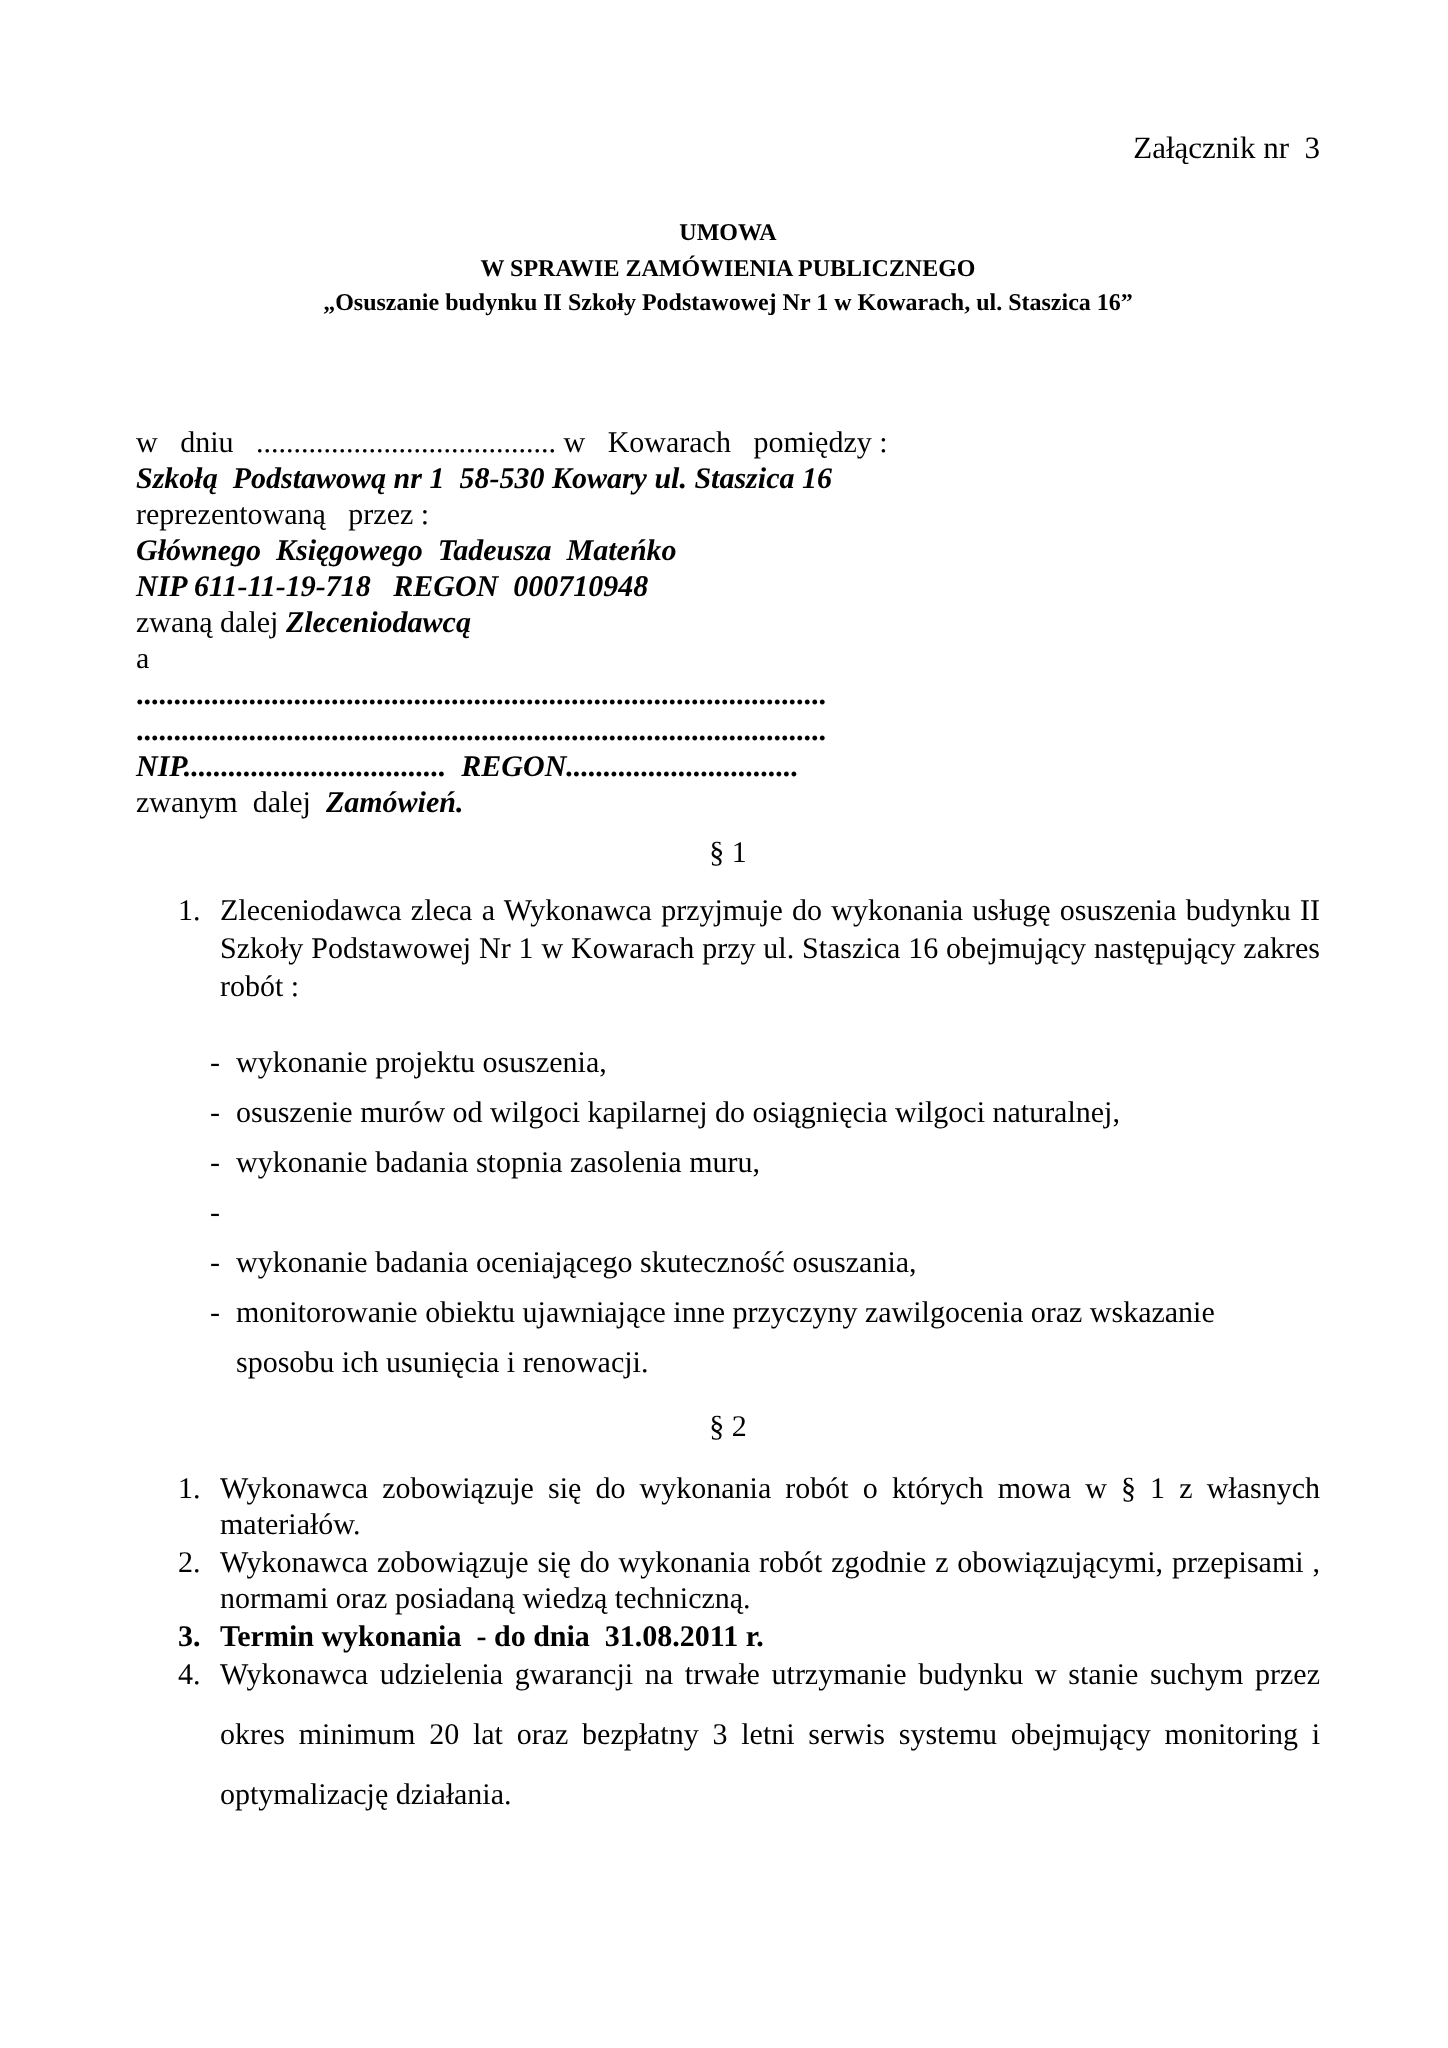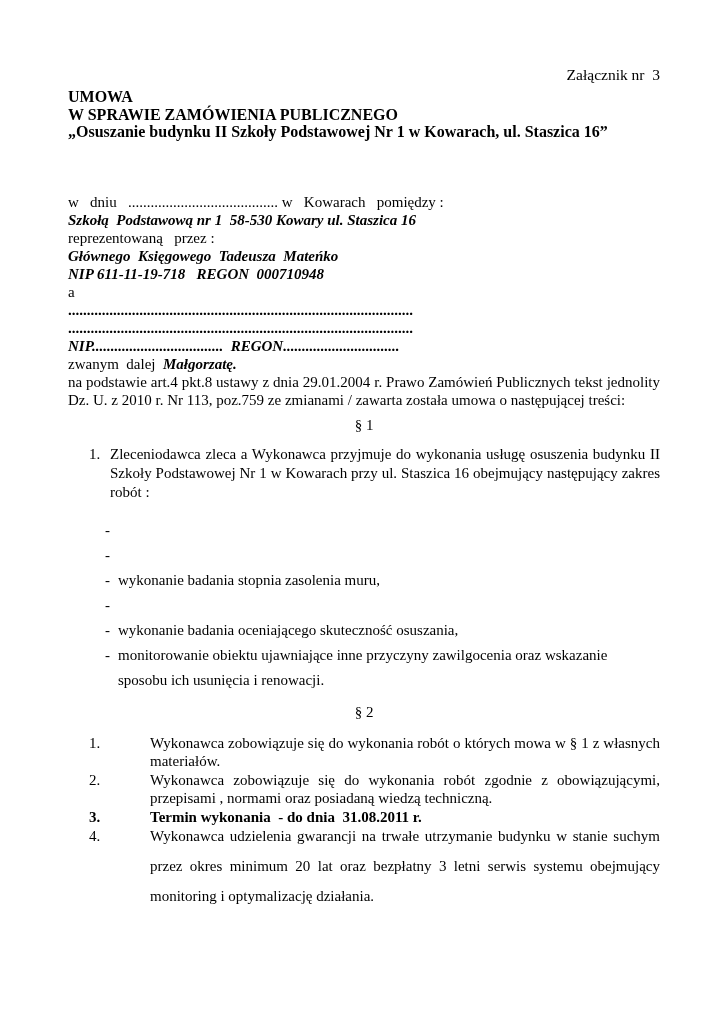--- a/index.html
+++ b/index.html
@@ -16,24 +16,24 @@
     font-size: 15px;
     line-height: 18px;
     color: #000;
   }
   .b { font-weight: bold; font-style: italic; }
   .pre { white-space: pre-wrap; }
 
   .attachment { text-align: right; font-size: 15.5px; }
 
   .doc-title {
-    margin-top: 4px;
-    text-align: left;
+    margin-top: 24px;
+    text-align: center;
     font-weight: bold;
-    font-size: 16px;
+    font-size: 12px;
     line-height: 17.5px;
   }
 
   .parties { margin-top: 52px; }
   .p-line { min-height: 18px; }
   .dots-line { font-weight: bold; }
 
   .legal { text-align: justify; }
 
   .sec-heading { text-align: center; margin-top: 7px; }
@@ -46,21 +46,21 @@
   .s1-item { margin-top: 11px; }
   .s1-item .itext { line-height: 19px; }
 
   .dash-list { margin-top: 16px; }
   .dash-item { display: flex; line-height: 25px; padding-right: 35px; }
   .dash-item .dash { flex: 0 0 50px; box-sizing: border-box; padding-left: 37px; }
   .dash-item .dtext { flex: 1; }
 
   .s2-list { margin-top: 13px; }
   .s2-item { line-height: 18.5px; }
-  .s2-item .itext { line-height: 18.5px; margin-left: 40px; }
+  .s2-item .itext { line-height: 18.5px; }
   .s2-item.bold-item { font-weight: bold; }
   .s2-item.spaced { margin-top: -5px; }
   .s2-item.spaced .num,
   .s2-item.spaced .itext { line-height: 30px; }
 </style>
 </head>
 <body>
 
 <div class="page">
 
@@ -71,41 +71,43 @@
     <div>W SPRAWIE ZAMÓWIENIA PUBLICZNEGO</div>
     <div>„Osuszanie budynku II Szkoły Podstawowej Nr 1 w Kowarach, ul. Staszica 16”</div>
   </header>
 
   <section class="parties">
     <div class="p-line pre">w   dniu   ........................................ w   Kowarach   pomiędzy :</div>
     <div class="p-line pre b">Szkołą  Podstawową nr 1  58-530 Kowary ul. Staszica 16</div>
     <div class="p-line pre">reprezentowaną   przez :</div>
     <div class="p-line pre b">Głównego  Księgowego  Tadeusza  Mateńko</div>
     <div class="p-line pre b">NIP 611-11-19-718   REGON  000710948</div>
+    <div class="p-line"><span>zwaną dalej </span><span class="b">Zleceniodawcą</span></div>
     <div class="p-line">a</div>
     <div class="p-line dots-line">............................................................................................</div>
     <div class="p-line dots-line">............................................................................................</div>
     <div class="p-line pre b">NIP...................................  REGON...............................</div>
-    <div class="p-line pre"><span>zwanym  dalej  </span><span class="b">Małgorzatę.</span></div>
-    <div class="p-line legal">na podstawie art.4 pkt.8 ustawy z dnia 29.01.2004 r. Prawo Zamówień Publicznych tekst jednolity Dz. U. z 2010 r. Nr 113, poz.759 ze zmianami / zawarta została umowa o następującej treści:</div>
+    <div class="p-line pre"><span>zwanym  dalej  </span><span class="b">Zamówień.</span></div>
   </section>
 
   <div class="sec-heading">§ 1</div>
 
   <div class="num-item s1-item">
     <span class="num">1.</span>
     <span class="itext">Zleceniodawca zleca a Wykonawca przyjmuje do wykonania usługę osuszenia budynku II Szkoły Podstawowej Nr 1 w Kowarach przy ul. Staszica 16 obejmujący następujący zakres robót :</span>
   </div>
 
   <div class="dash-list">
     <div class="dash-item">
       <span class="dash">-</span>
+      <span class="dtext">wykonanie projektu osuszenia,</span>
     </div>
     <div class="dash-item">
       <span class="dash">-</span>
+      <span class="dtext">osuszenie murów od wilgoci kapilarnej do osiągnięcia wilgoci naturalnej,</span>
     </div>
     <div class="dash-item">
       <span class="dash">-</span>
       <span class="dtext">wykonanie badania stopnia zasolenia muru,</span>
     </div>
     <div class="dash-item">
       <span class="dash">-</span>
     </div>
     <div class="dash-item">
       <span class="dash">-</span>

